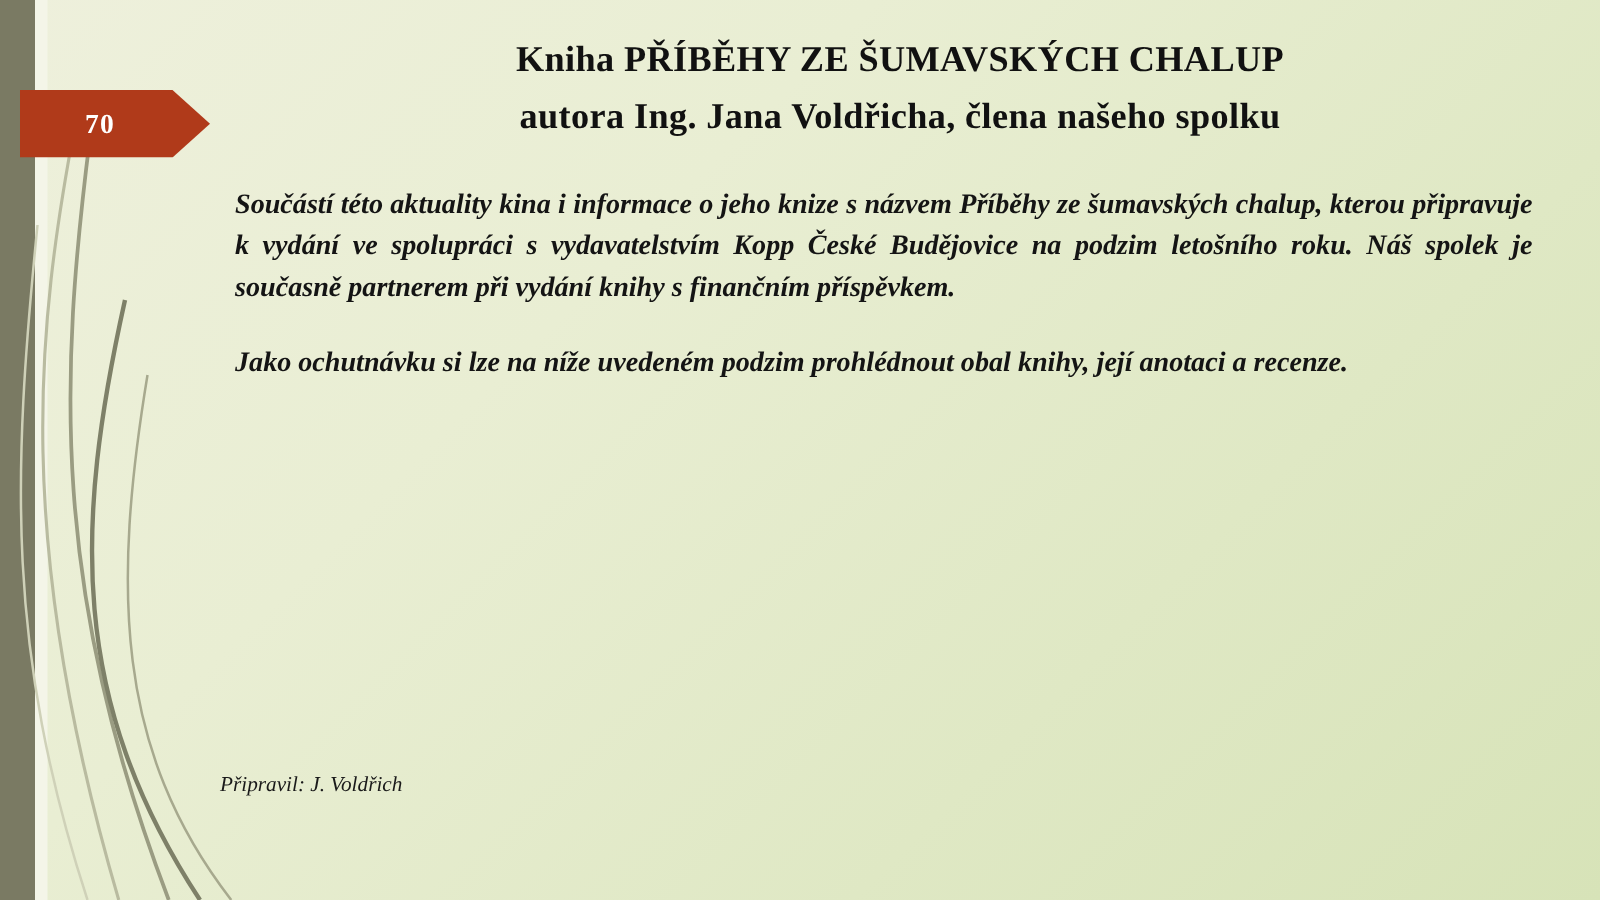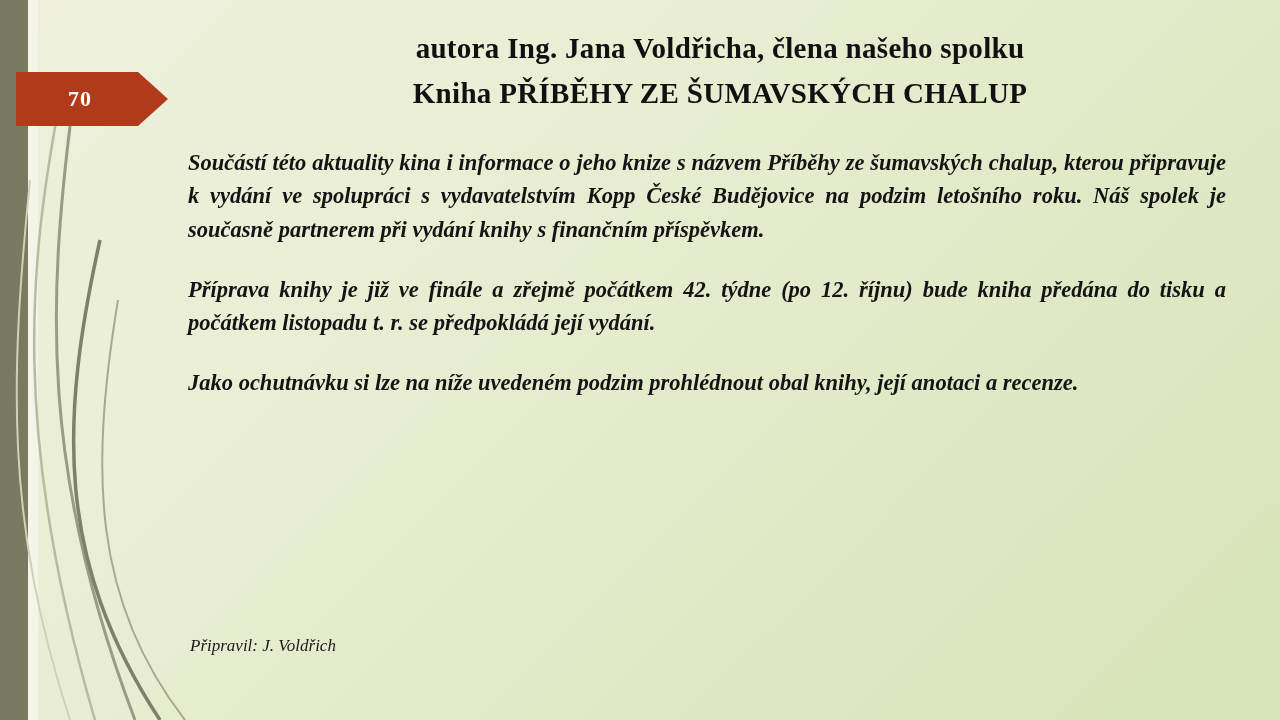--- a/index.html
+++ b/index.html
@@ -103,27 +103,26 @@
     color: #141414;
     text-align: justify;
     text-justify: inter-word;
     margin: 0 0 27px 0;
   }
   .para:last-of-type {
     margin-bottom: 0;
   }
   .signature {
     position: absolute;
-    left: 190px;
+    left: 176px;
     top: 618px;
     font-family: "Liberation Serif", serif;
     font-style: italic;
     font-size: 17px;
     color: #1a1a1a;
-    margin-top: 18px;
   }
 </style>
 </head>
 <body>
 
 <div class="slide">
 
   <div class="left-bar"></div>
   <div class="left-bar-inner"></div>
 
@@ -138,25 +137,24 @@
   </div>
 
   <div class="banner">
     <svg class="banner-shape" width="152" height="54" viewBox="0 0 152 54" xmlns="http://www.w3.org/2000/svg">
       <path d="M0 0 H122 L152 27 L122 54 H0 Z" fill="#b03a1a"></path>
     </svg>
     <div class="banner-num">70</div>
   </div>
 
   <div class="title-block">
+    <div class="title-line">Kniha PŘÍBĚHY ZE ŠUMAVSKÝCH CHALUP</div>
     <div class="title-line">autora Ing. Jana Voldřicha, člena našeho spolku</div>
-    <div class="title-line">Kniha PŘÍBĚHY ZE ŠUMAVSKÝCH CHALUP</div>
   </div>
 
   <div class="body-block">
     <p class="para"> Součástí této aktuality kina i informace o jeho knize s názvem Příběhy ze šumavských chalup, kterou připravuje k vydání ve spolupráci s vydavatelstvím Kopp České Budějovice na podzim letošního roku. Náš spolek je současně partnerem při  vydání knihy s finančním příspěvkem.</p>
-    <p class="para">Příprava knihy je již ve finále a zřejmě počátkem 42. týdne (po 12. říjnu) bude kniha předána do tisku a počátkem listopadu t. r.  se předpokládá její vydání.</p>
     <p class="para">Jako ochutnávku si lze na níže uvedeném podzim prohlédnout obal knihy, její anotaci a recenze.</p>
   </div>
 
   <div class="signature">Připravil:  J. Voldřich</div>
 
 </div>
 
 </body></html>

